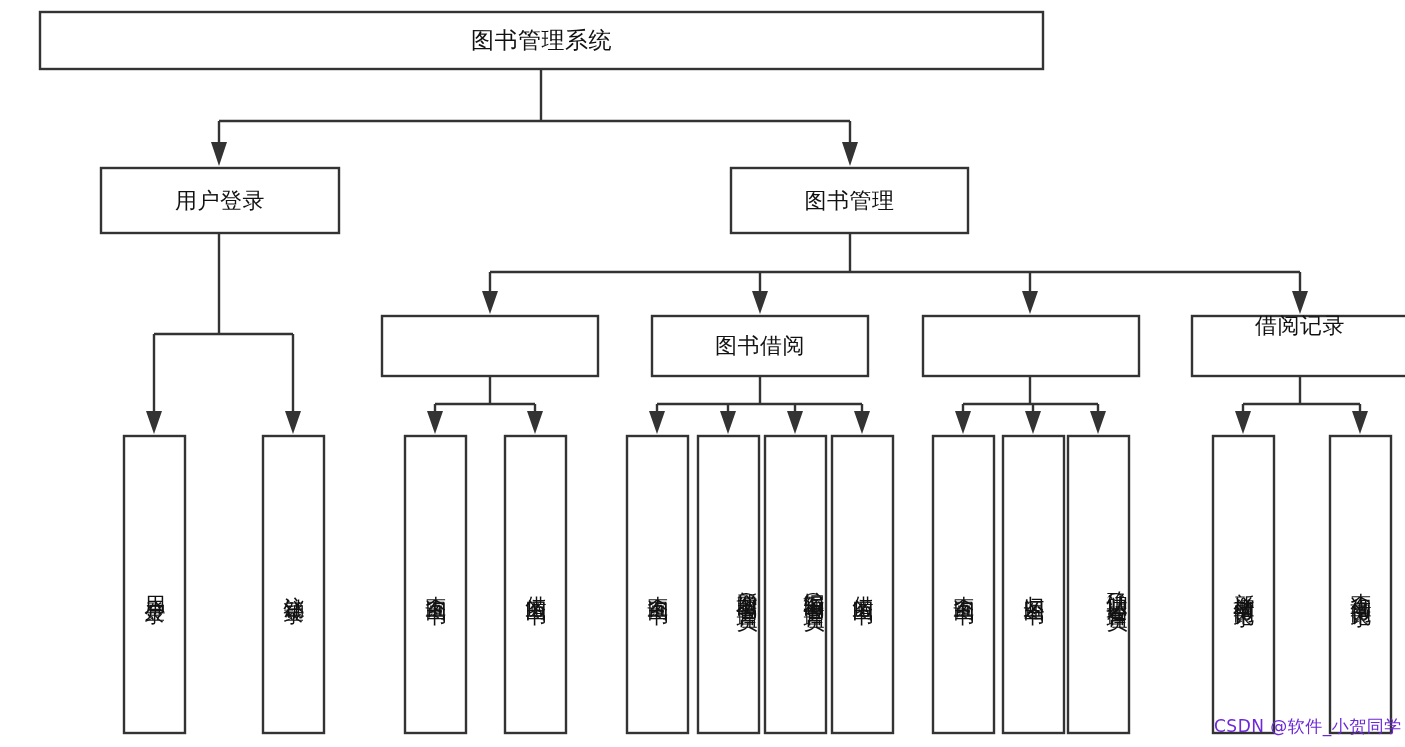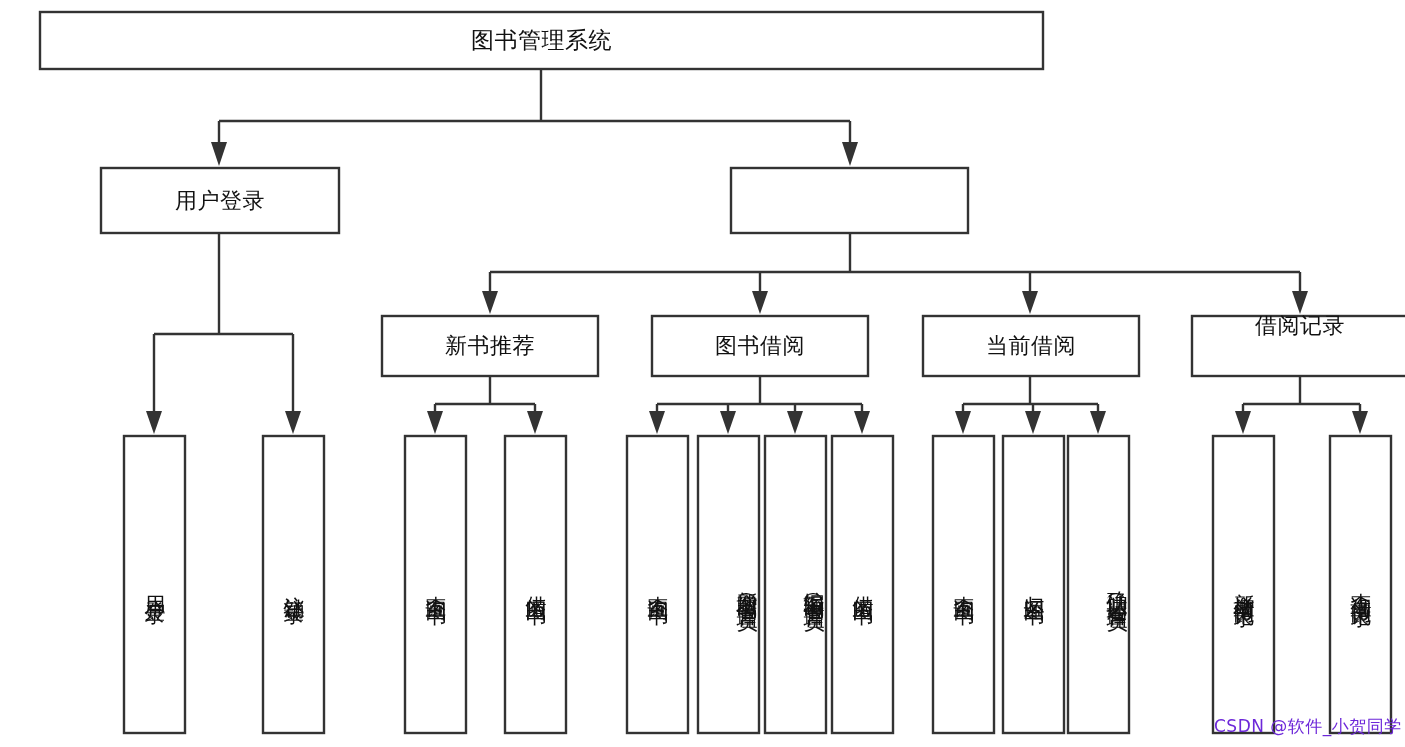--- a/index.html
+++ b/index.html
@@ -160,24 +160,23 @@
       <path class="conn" d="M 1280 376 L 1280 404 M 1223 404 L 1340 404
                             M 1223 404 L 1223 416 M 1340 404 L 1340 416"></path>
       <polygon class="arrow-head" points="1223,434 1215,411 1231,411"></polygon>
       <polygon class="arrow-head" points="1340,434 1332,411 1348,411"></polygon>
     </g>
   </svg>
 
   <div class="node-label" style="left:20px; top:12px; width:1003px; height:57px; font-size:23px;">图书管理系统</div>
 
   <div class="node-label" style="left:81px; top:168px; width:238px; height:65px;">用户登录</div>
+  <div class="node-label" style="left:711px; top:168px; width:237px; height:65px;">图书管理</div>
 
-  <div class="node-label" style="left:362px; top:316px; width:216px; height:60px;">新书推荐</div>
   <div class="node-label" style="left:632px; top:316px; width:216px; height:60px;">图书借阅</div>
-  <div class="node-label" style="left:903px; top:316px; width:216px; height:60px;">当前借阅</div>
   <div class="node-label" style="left:1172px; top:296px; width:216px; height:60px;">借阅记录</div>
 
   <div class="node-label vertical" style="left:104px; top:436px; width:61px; height:297px;">用户登录</div>
   <div class="node-label vertical" style="left:243px; top:436px; width:61px; height:297px;">注销登录</div>
 
   <div class="node-label vertical" style="left:385px; top:436px; width:61px; height:297px;">查询图书</div>
   <div class="node-label vertical" style="left:485px; top:436px; width:61px; height:297px;">借阅图书</div>
 
   <div class="node-label vertical" style="left:607px; top:436px; width:61px; height:297px;">查询图书</div>
   <div class="node-label vertical" style="left:678px; top:436px; width:61px; height:297px; align-items:flex-start; padding-top:6px;">新增图书（管理员）</div>

